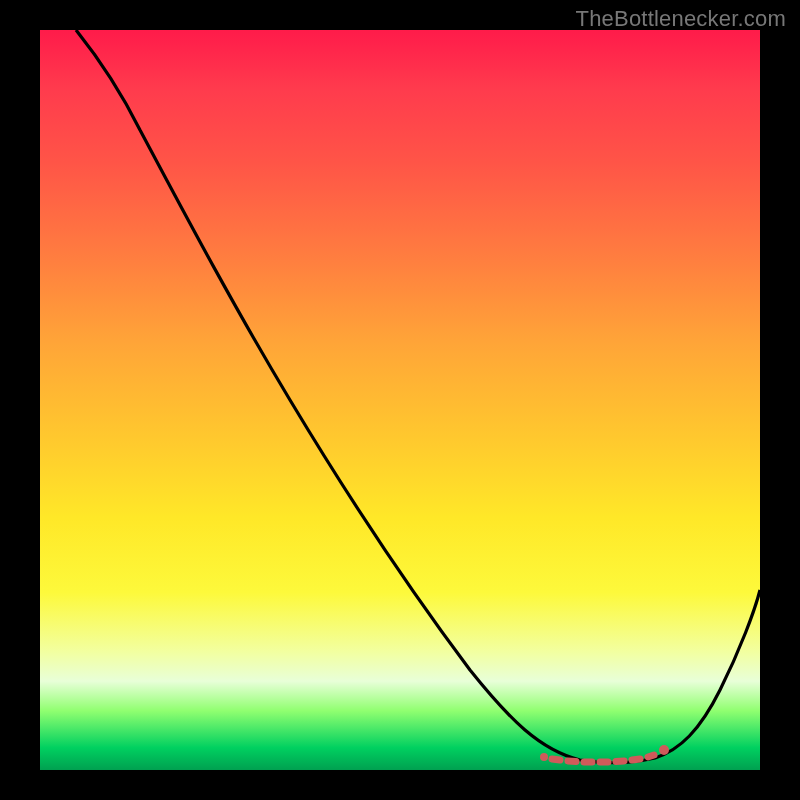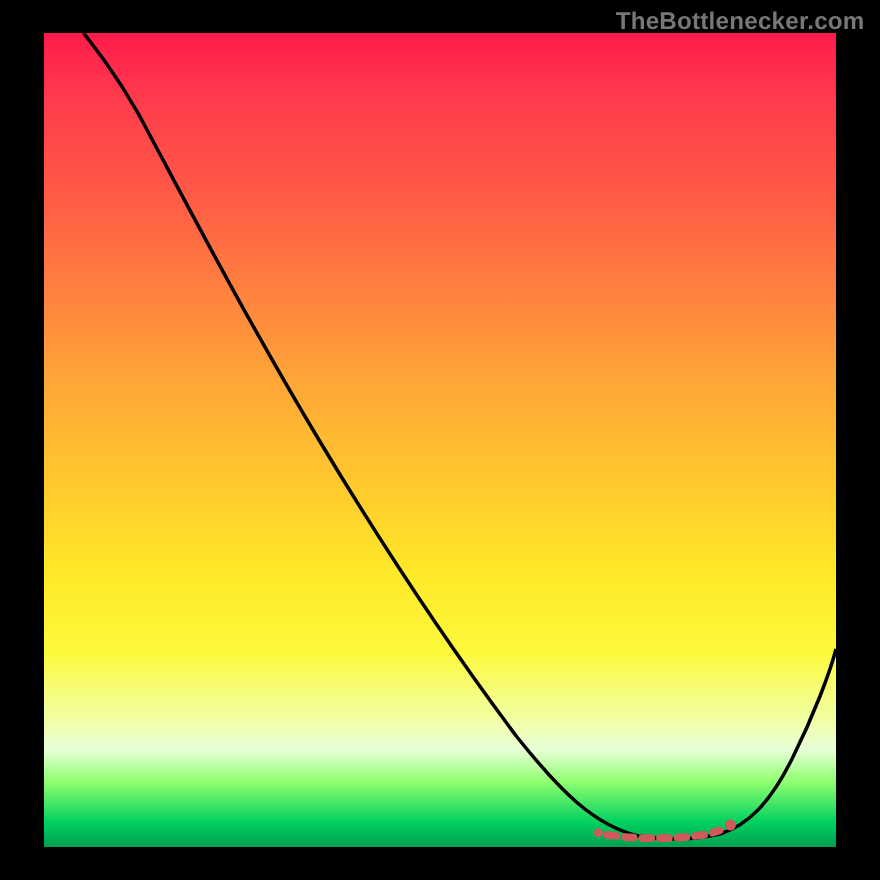--- a/index.html
+++ b/index.html
@@ -47,21 +47,21 @@
     inset: 0;
     width: 100%;
     height: 100%;
   }
   .watermark {
     position: absolute;
     top: 6px;
     right: 14px;
     color: #777;
     font-size: 22px;
-    font-weight: 700;
+    font-weight: 400;
     letter-spacing: 0.2px;
   }
 </style>
 </head>
 <body>
 
 <div class="chart-wrap">
 
   <div class="watermark">TheBottlenecker.com</div>
 

